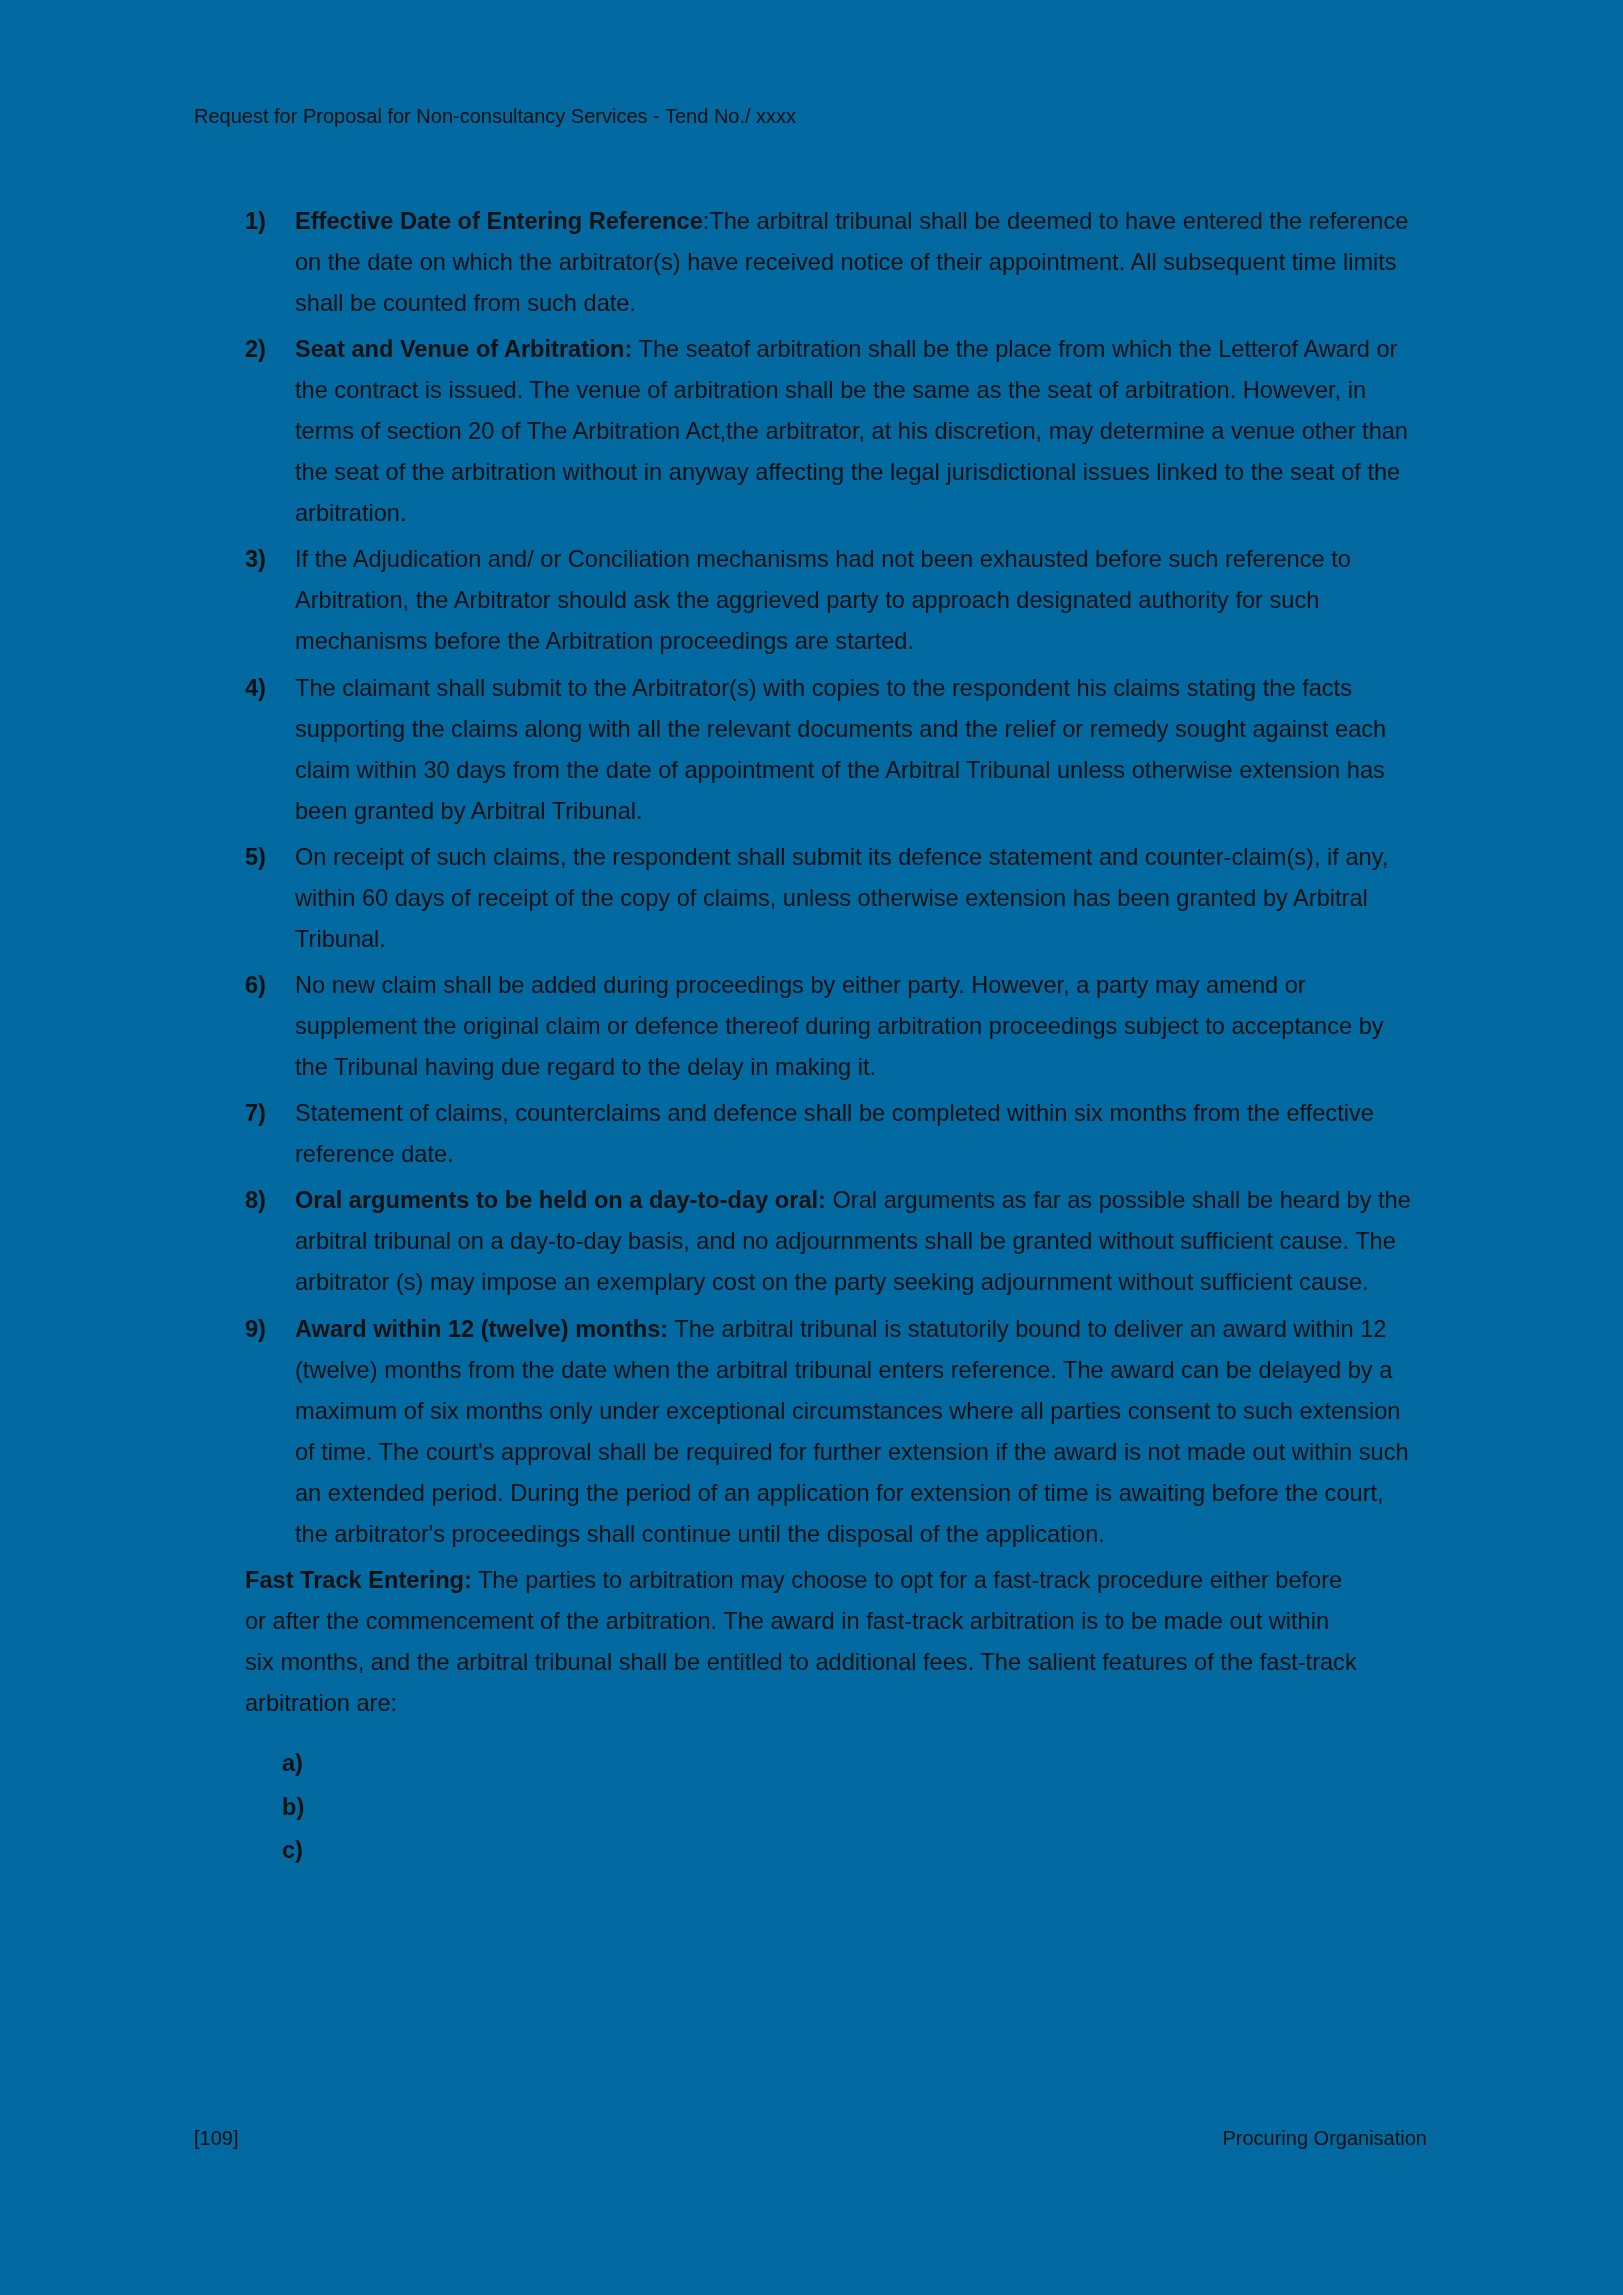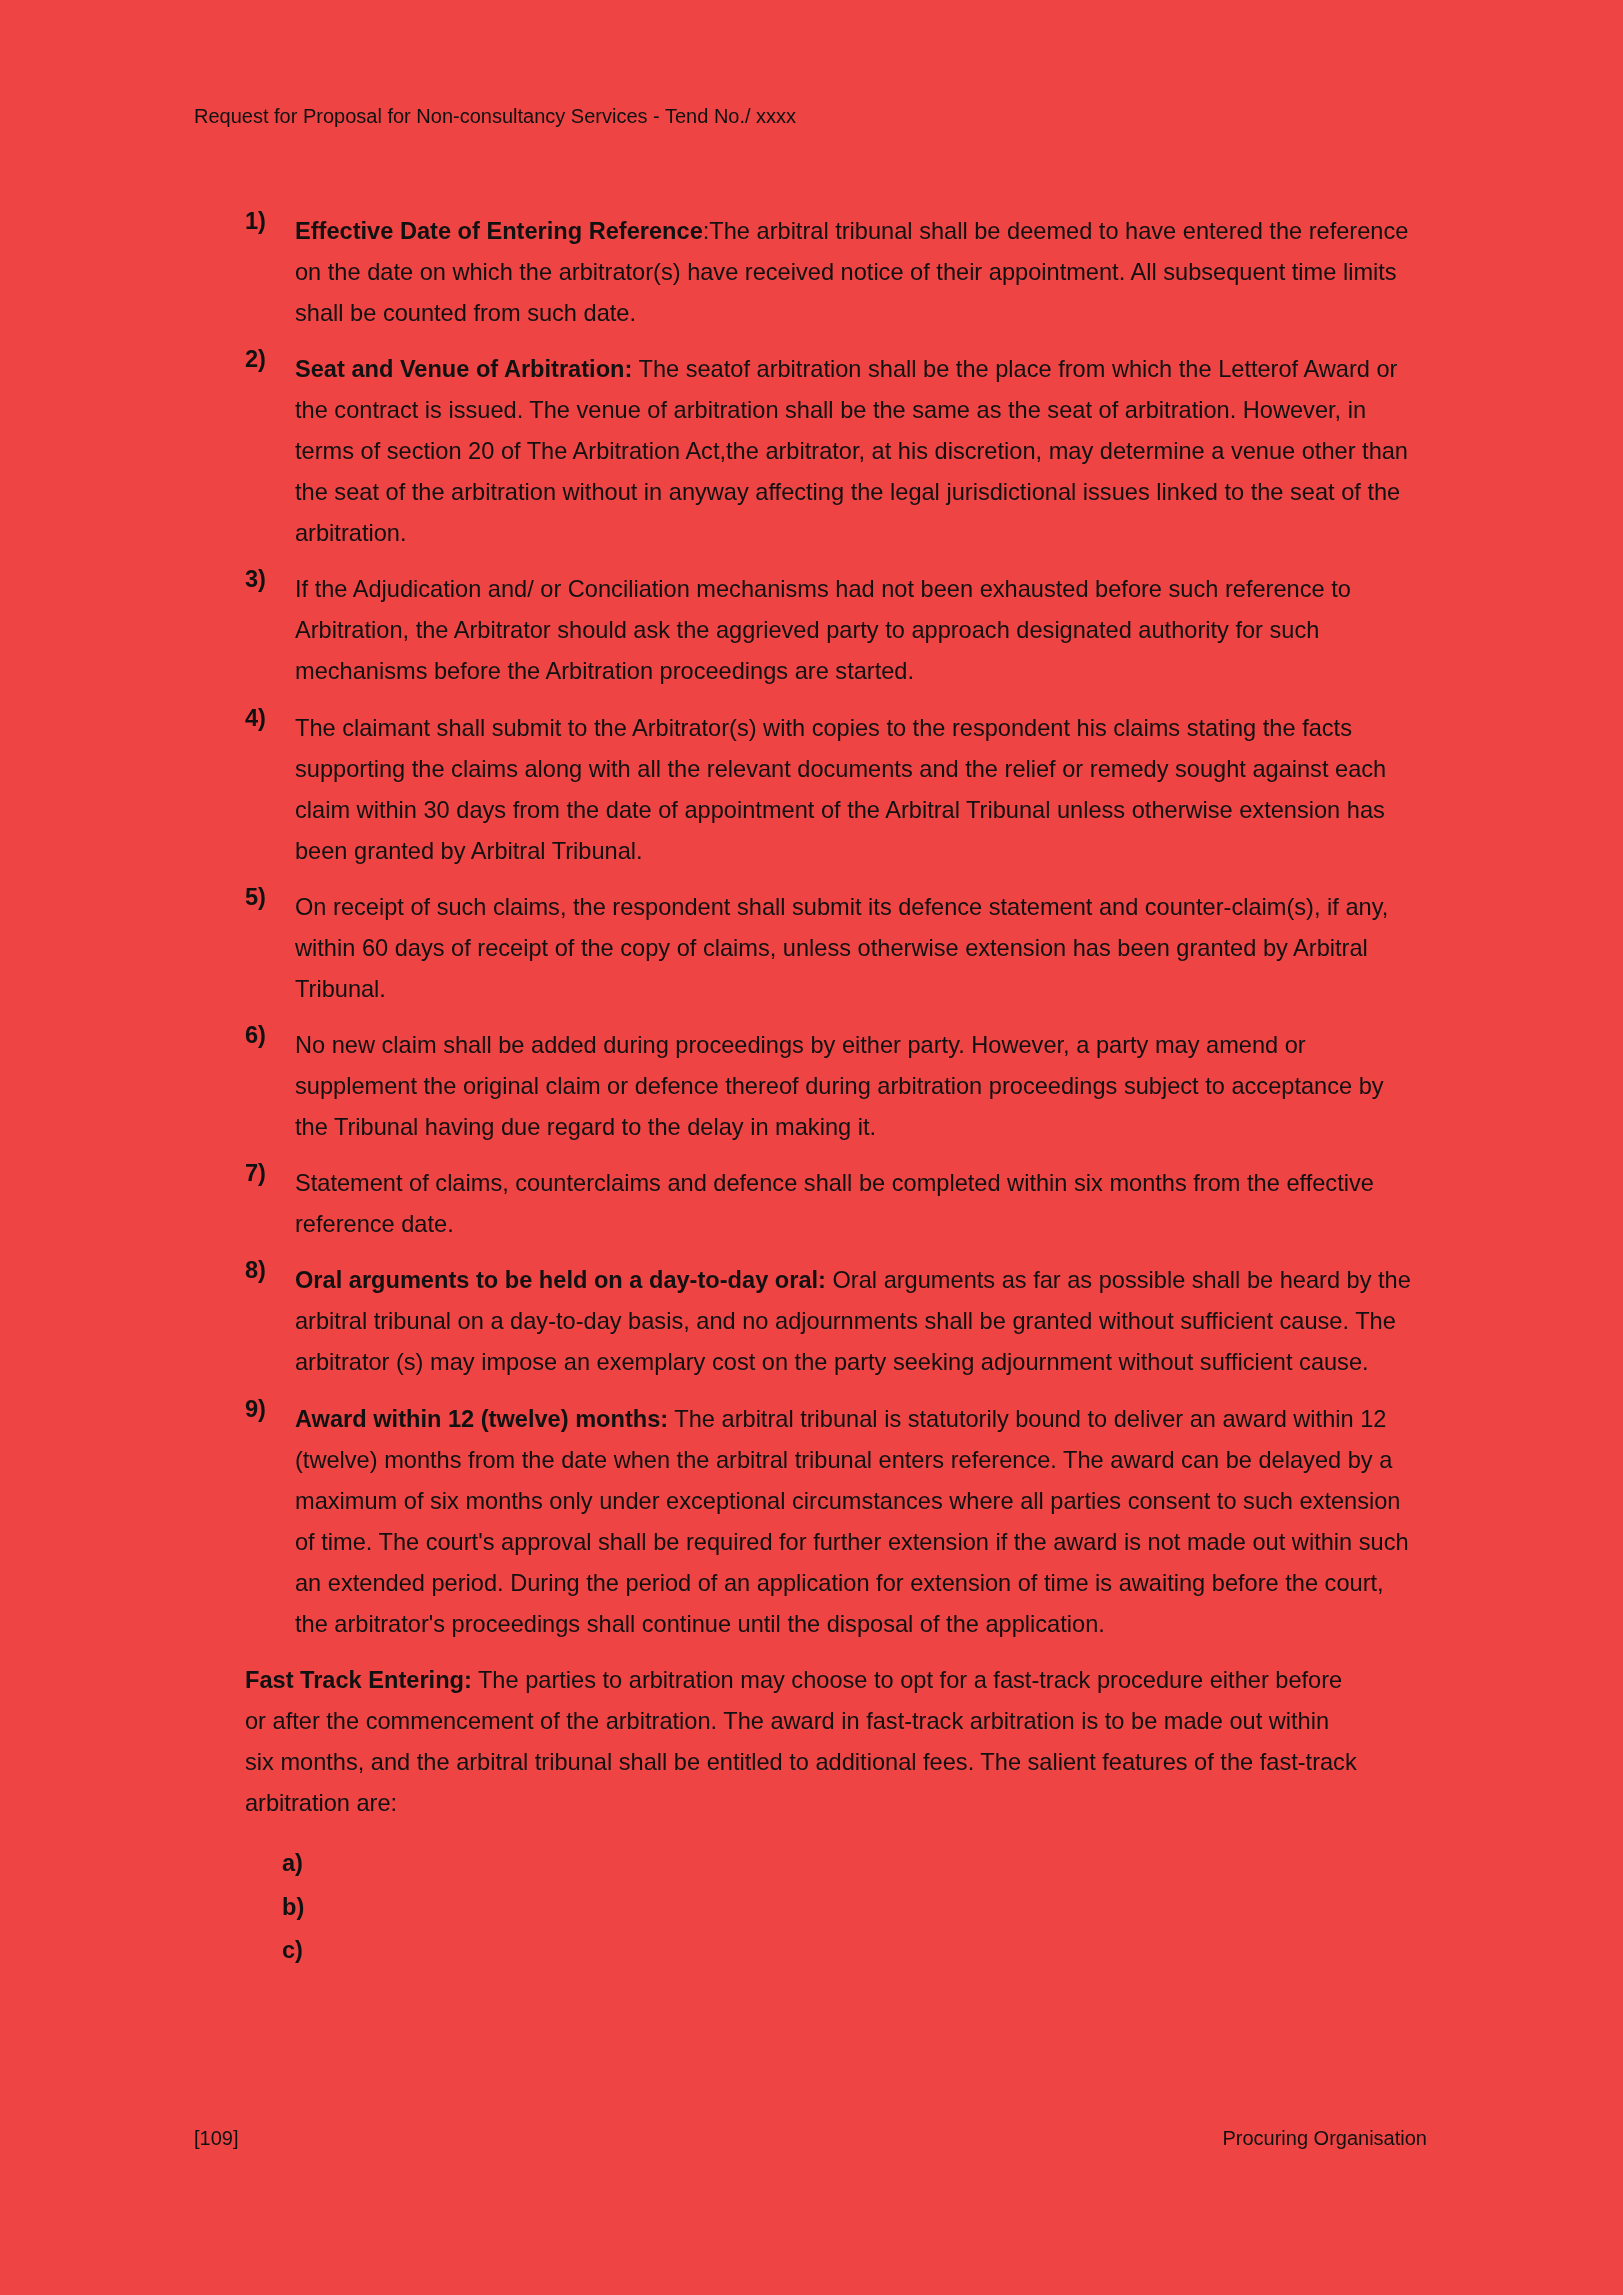--- a/index.html
+++ b/index.html
@@ -1,21 +1,21 @@
 <!DOCTYPE html>
 <html style="font-size:10.5px"><head>
 <meta charset="utf-8">
 <style>
   * { margin: 0; padding: 0; box-sizing: border-box; }
   html, body { background: #ffffff; }
   .page {
     position: relative;
     width: 1623px;
     height: 2295px;
-    background: #ef4444;
+    background: #0369a1;
     color: #111111;
     font-family: "Liberation Sans", sans-serif;
     font-size: 23.6px;
     line-height: 41px;
     padding: 103px 196px 0 194px;
     overflow: hidden;
   }
   .header {
     font-size: 20px;
     line-height: 26px;
@@ -30,21 +30,20 @@
     margin-bottom: 5.2px;
   }
   .item > .num {
     flex: 0 0 50px;
     font-weight: bold;
   }
   .item > .txt {
     flex: 1;
     max-width: 1116px;
     text-align: left;
-    margin-top: 10px;
   }
   .lead { font-weight: bold; }
   .sub-list {
     margin-top: 19.6px;
     margin-left: 37px;
   }
   .sub-item {
     display: flex;
     margin-bottom: 2.6px;
   }

